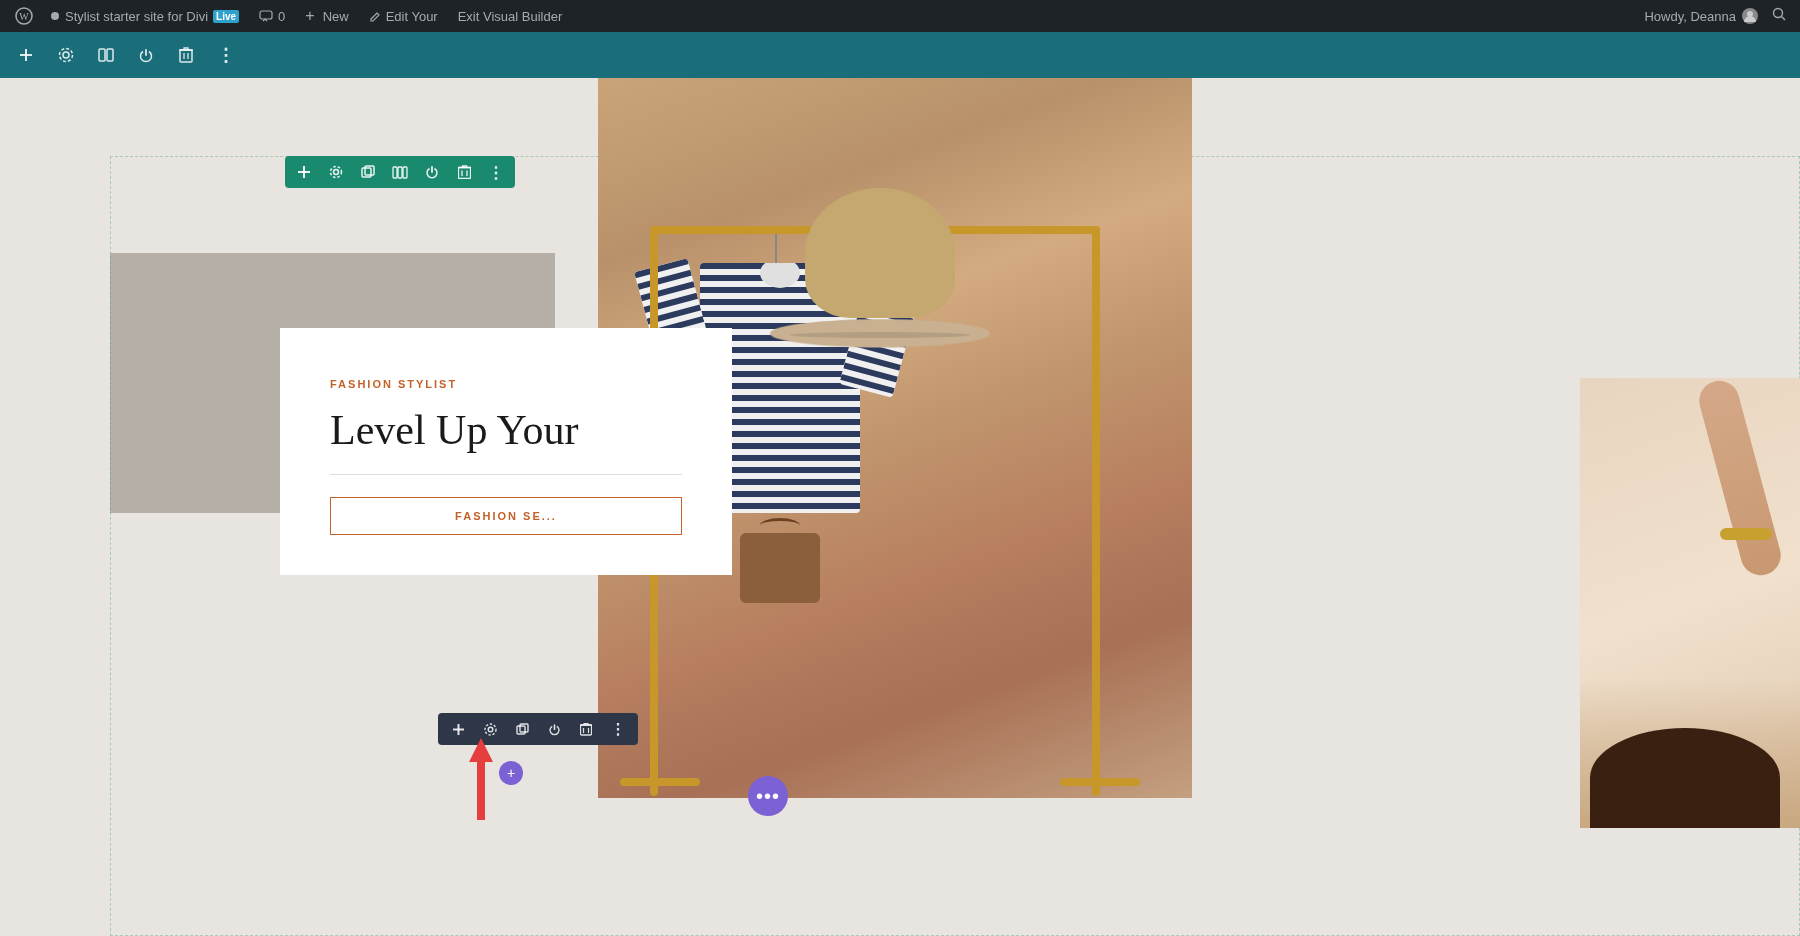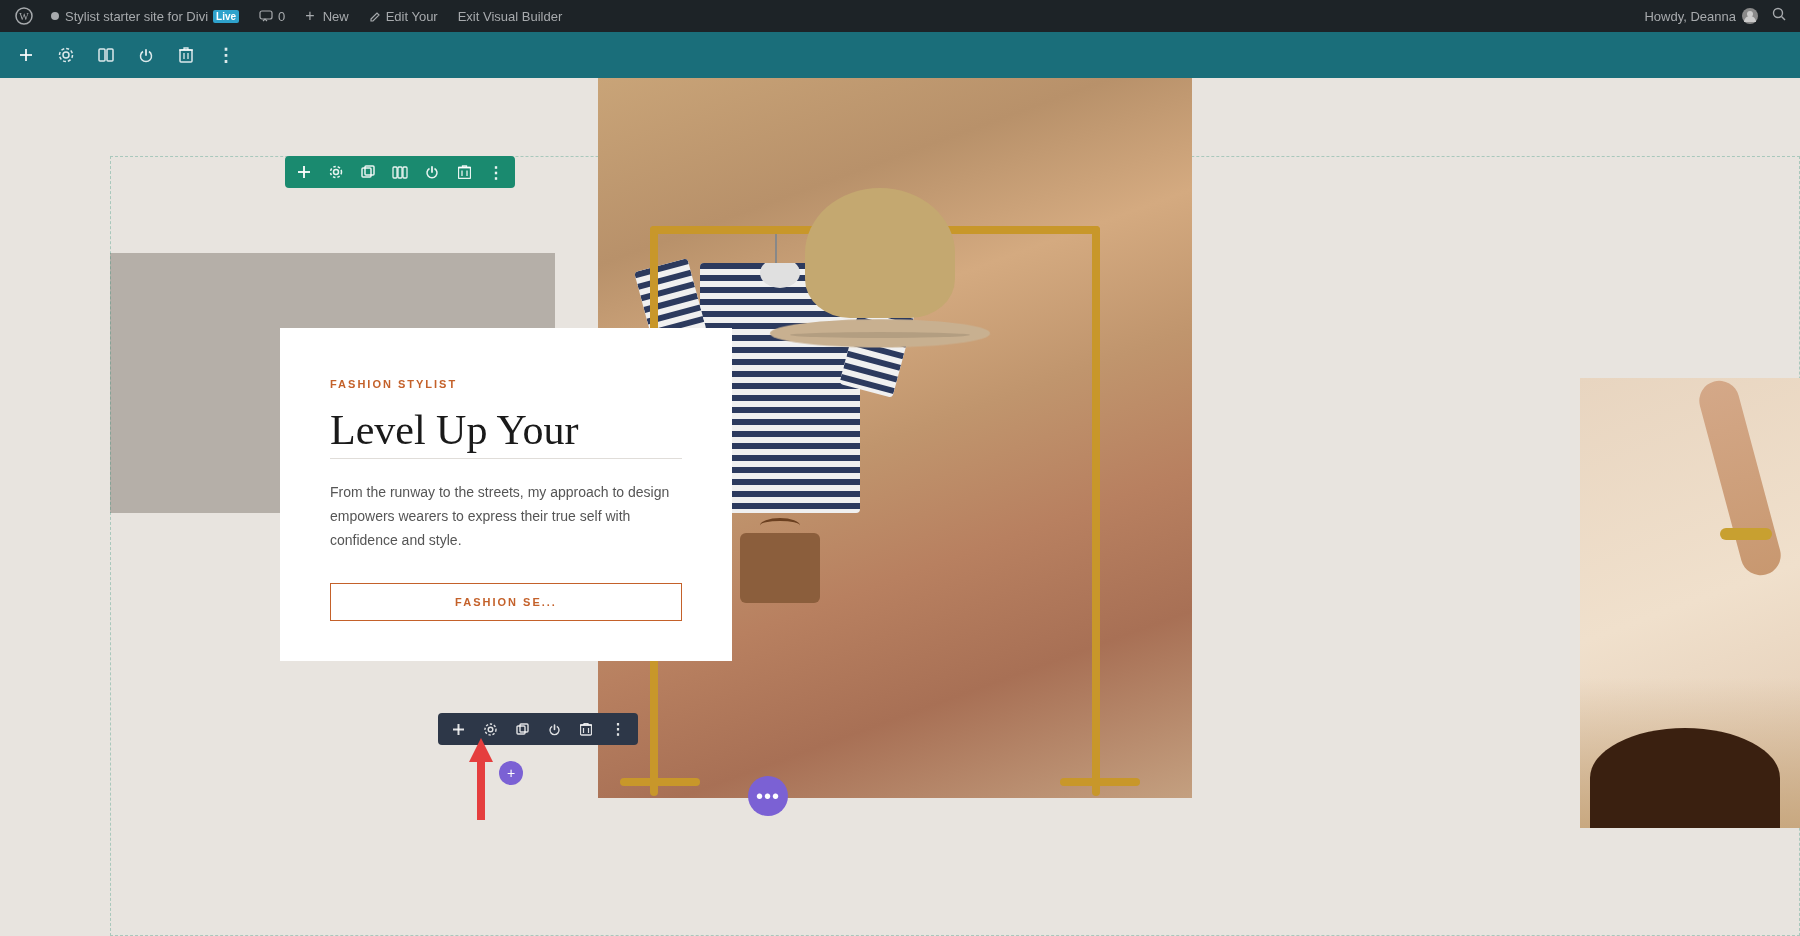--- a/index.html
+++ b/index.html
@@ -152,21 +152,21 @@
       letter-spacing: 2px;
       text-transform: uppercase;
       margin-bottom: 16px;
     }
     .hero-heading {
       font-family: Georgia, 'Times New Roman', serif;
       font-size: 42px;
       font-weight: 400;
       line-height: 1.15;
       color: #1a1a1a;
-      margin-bottom: 4px;
+      margin-bottom: 20px;
     }
     .divider {
       width: 100%;
       height: 1px;
       background: #e0ddd9;
       margin-bottom: 22px;
     }
     .hero-text {
       font-size: 14px;
       line-height: 1.7;
@@ -534,21 +534,20 @@
         <div style="position:absolute; bottom:0; left:10px; right:20px; height:100px; background:#3a2010; border-radius:50% 50% 0 0;"></div>
       </div>
     </div>
 
     <div class="content-card">
       <div class="fashion-label">FASHION STYLIST</div>
       <h1 class="hero-heading">
         <span>Level Up Your</span><br>
       </h1>
       <div class="divider"></div>
-      <p class="hero-text">From the runway to the streets, my approach to design empowers wearers to express their true self with confidence and style.</p>
       <button class="cta-button">FASHION SE...</button>
     </div>
 
     <div class="section-toolbar">
       <div class="section-toolbar-btn">
         <svg width="14" height="14" viewBox="0 0 14 14" fill="none">
           <line x1="7" y1="1" x2="7" y2="13" stroke="rgba(255,255,255,0.9)" stroke-width="2"></line>
           <line x1="1" y1="7" x2="13" y2="7" stroke="rgba(255,255,255,0.9)" stroke-width="2"></line>
         </svg>
       </div>

